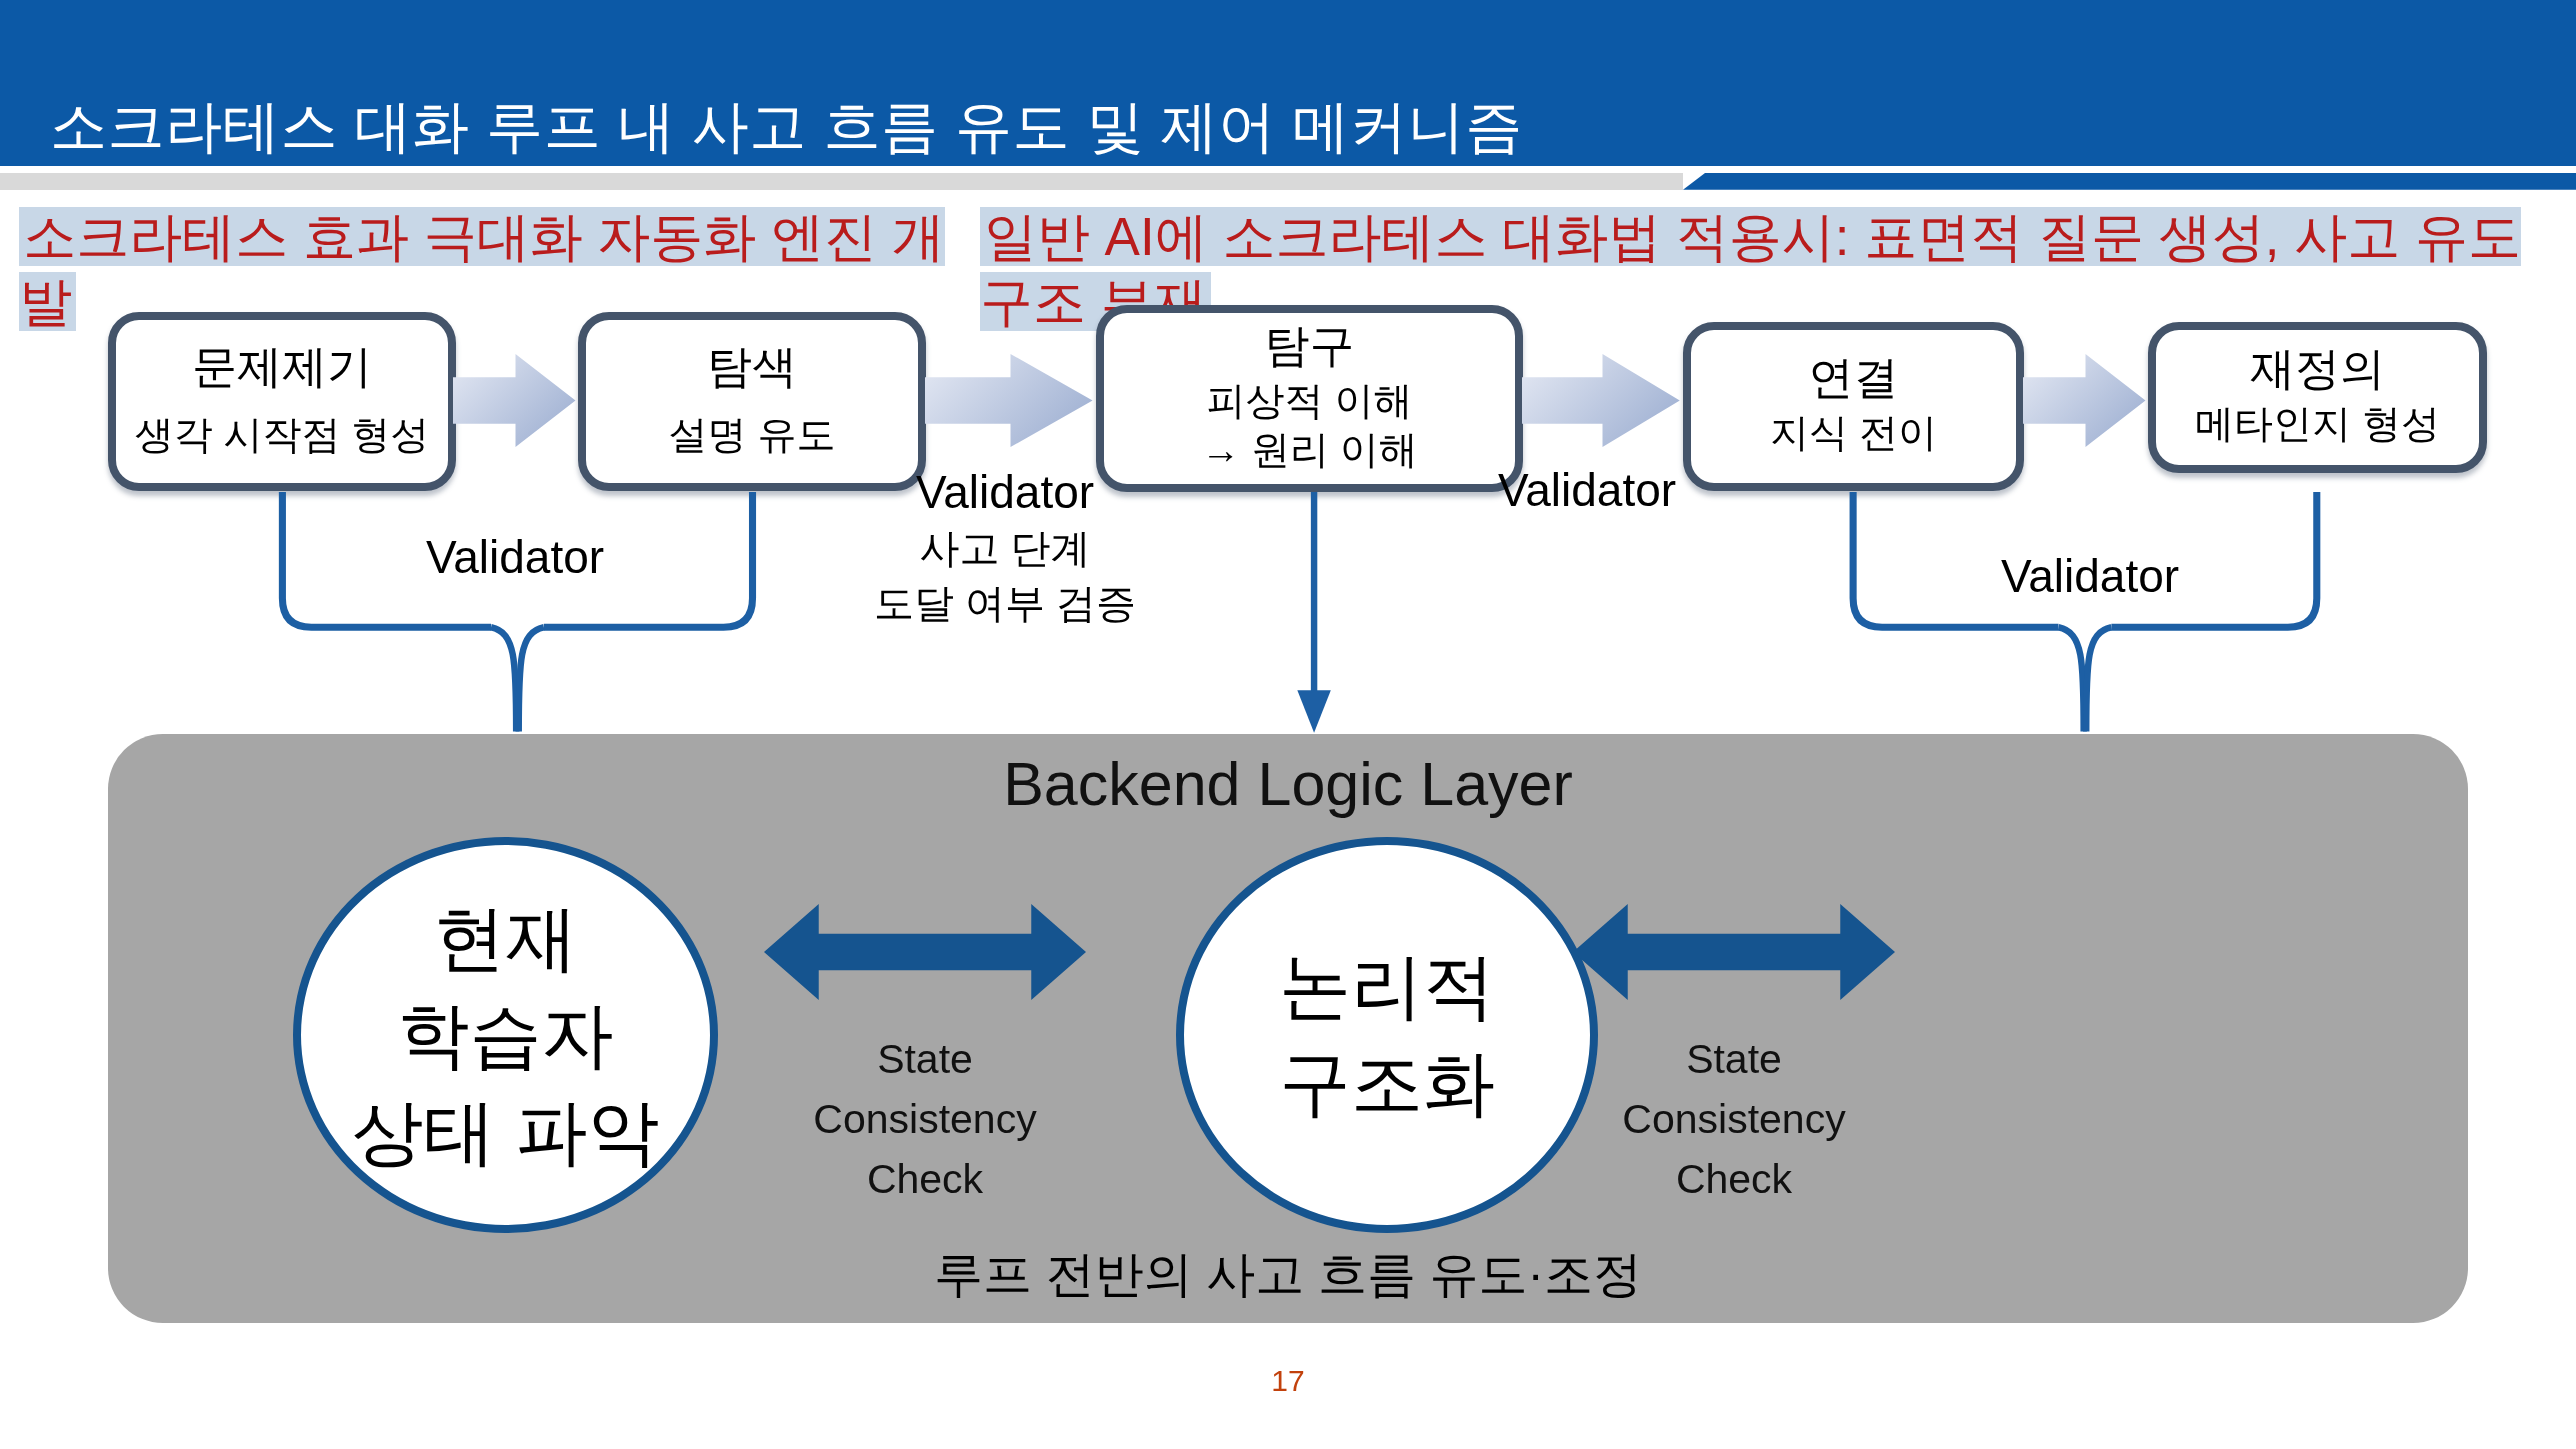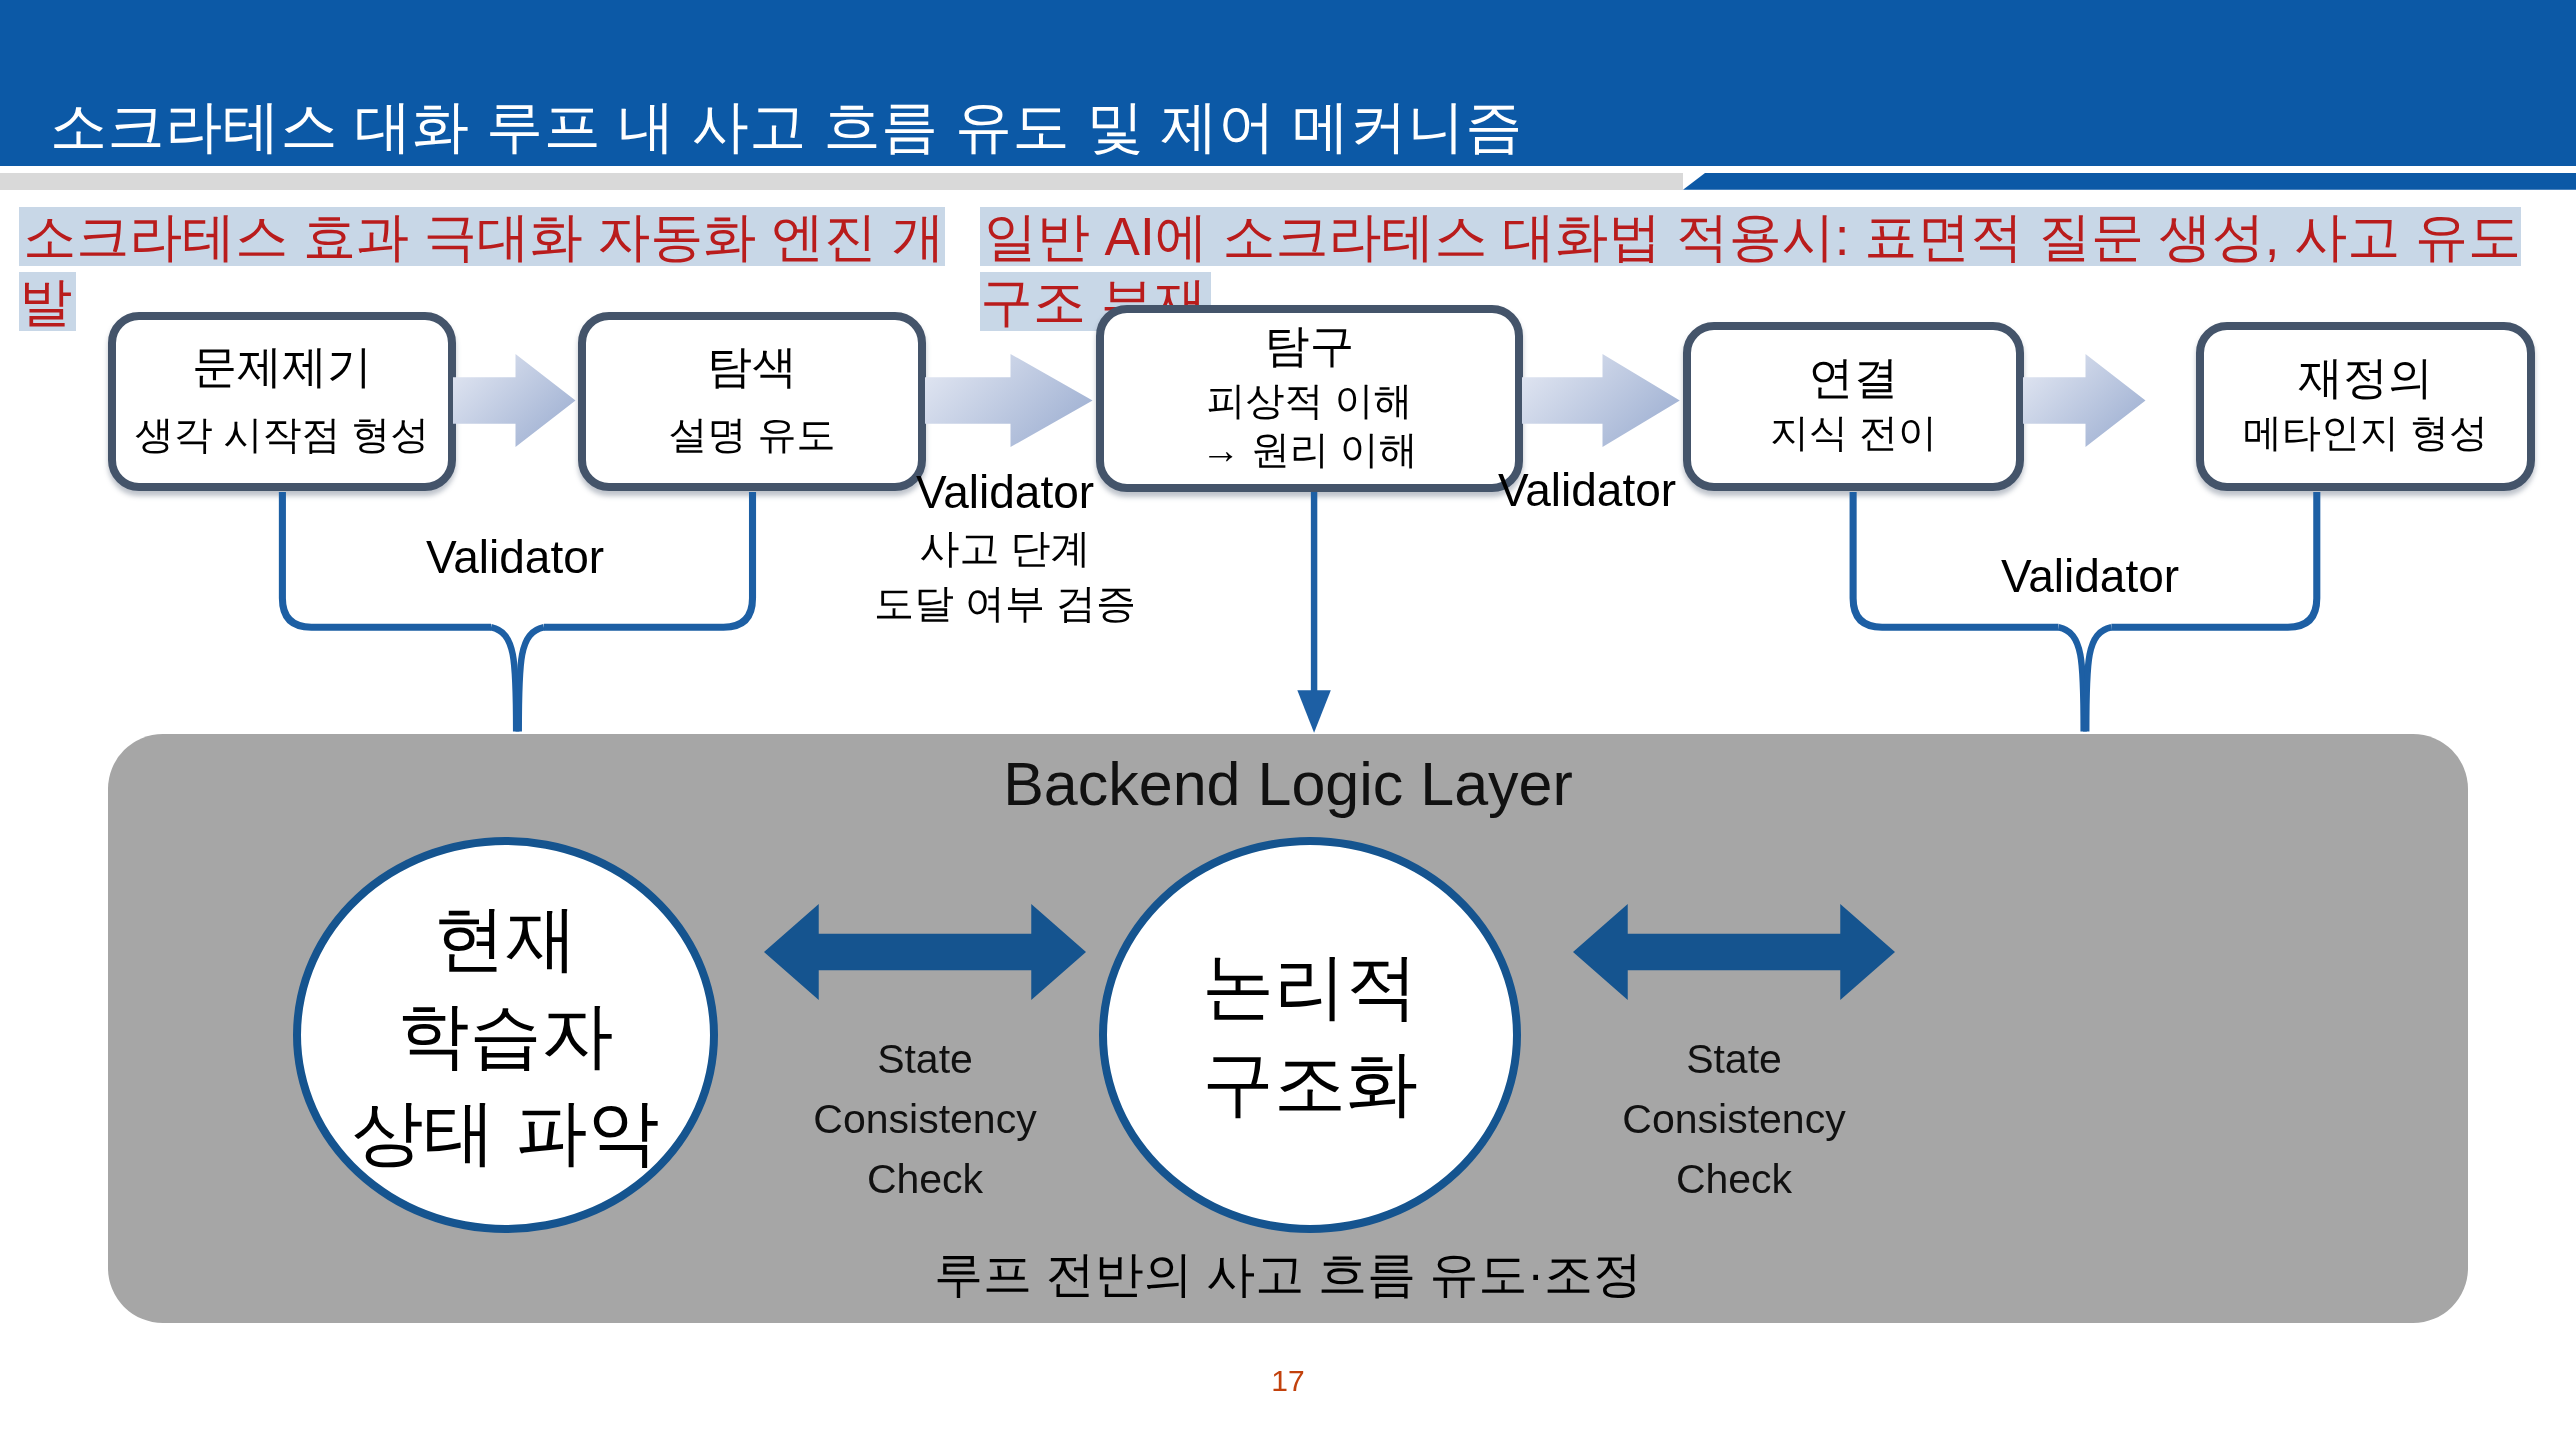--- a/index.html
+++ b/index.html
@@ -82,21 +82,21 @@
   </div>
   <div class="fbox tight" style="left:1096px;top:305px;width:427px;height:187px;align-items:center;">
     <div class="t">탐구</div>
     <div class="s">피상적 이해</div>
     <div class="s">→ 원리 이해</div>
   </div>
   <div class="fbox tight" style="left:1683px;top:322px;width:341px;height:169px;">
     <div class="t">연결</div>
     <div class="s">지식 전이</div>
   </div>
-  <div class="fbox tight" style="left:2148px;top:322px;width:339px;height:169px;margin-left:48px;">
+  <div class="fbox tight" style="left:2148px;top:322px;width:339px;height:151px;">
     <div class="t">재정의</div>
     <div class="s">메타인지 형성</div>
   </div>
 
   <div class="flow-arrow" style="left:453px;top:352px;width:125px;height:97px;"></div>
   <div class="flow-arrow" style="left:925px;top:352px;width:171px;height:97px;"></div>
   <div class="flow-arrow" style="left:1522px;top:352px;width:161px;height:97px;"></div>
   <div class="flow-arrow" style="left:2023px;top:352px;width:125px;height:97px;"></div>
 
   <svg class="overlay" width="2576" height="1449" viewBox="0 0 3999 2250">
@@ -125,21 +125,21 @@
   <div class="validator" style="left:1929px;top:549px;width:322px;">Validator</div>
 
   <div class="panel"></div>
   <div class="panel-title">Backend Logic Layer</div>
 
   <div class="circle" style="left:293px;width:425px;">
     <div class="cl">현재</div>
     <div class="cl">학습자</div>
     <div class="cl">상태 파악</div>
   </div>
-  <div class="circle" style="left:1099px;width:422px;">
+  <div class="circle" style="left:1176px;width:422px;">
     <div class="cl">논리적</div>
     <div class="cl">구조화</div>
   </div>
 
   <div class="dbl-arrow" style="left:764px;"></div>
   <div class="dbl-arrow" style="left:1573px;"></div>
 
   <div class="state" style="left:764px;">
     <div>State</div>
     <div>Consistency</div>

